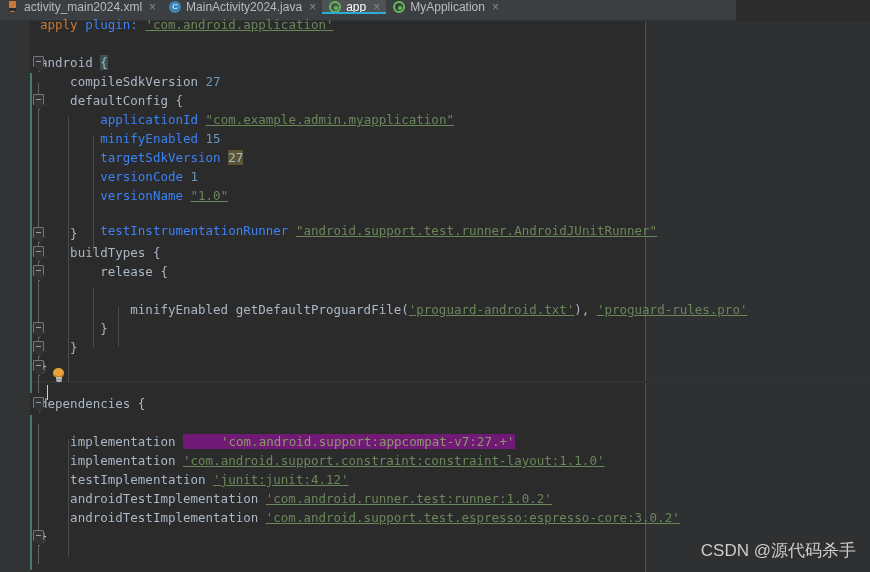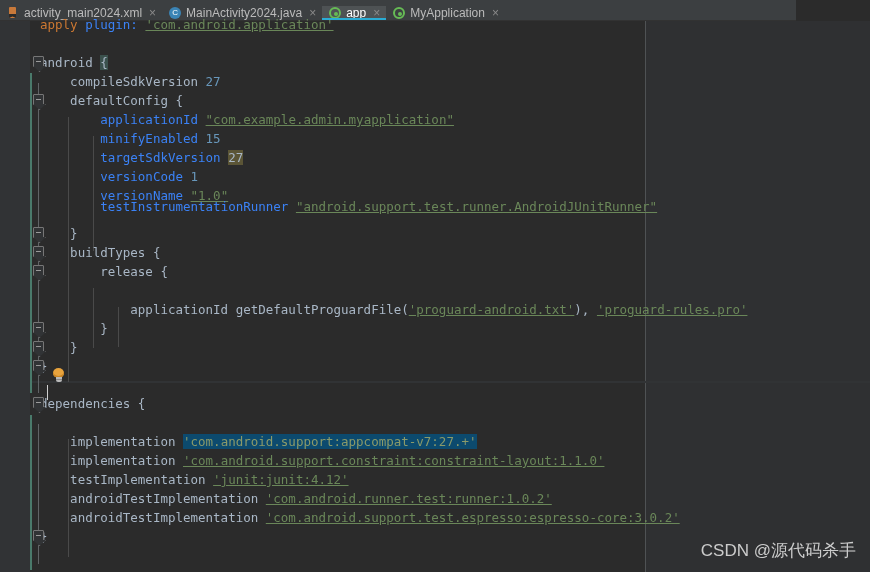--- a/index.html
+++ b/index.html
@@ -6,23 +6,23 @@
   body{
     width:870px;height:572px;
     background:#2b2b2b;
     font-family:"DejaVu Sans Mono","Liberation Mono",monospace;
     overflow:hidden;
     position:relative;
   }
 
   
   #tabbar{
-    position:absolute;left:0;top:0;width:796px;height:21px;
+    position:absolute;left:0;top:0;width:736px;height:21px;
     background:#3c3f41;
-    display:flex;align-items:flex-end;
+    display:flex;align-items:flex-start;
     font-family:"Liberation Sans","DejaVu Sans",sans-serif;
     border-bottom:1px solid #323232;
     box-sizing:border-box;
   }
   .tab{
     display:flex;align-items:center;
     padding:0 6px 0 7px;
     gap:5px;
     font-size:12px;
     color:#bbbbbb;
@@ -106,21 +106,21 @@
     color:#a9b7c6;
     letter-spacing:0px;
   }
   .kw{color:#cc7832;}
   .kw2{color:#3b82f6;margin-top:8px;}
   .str{color:#6a8759;text-decoration:underline;}
   .num{color:#6897bb;}
   .plain{color:#a9b7c6;}
   .brace-hl{background:#3b514d;color:#a9b7c6;}
   .sel{background:#5b5536;color:#a9b7c6;}
-  .sel-str{background:#0c4a6e;color:#8a9a6a;}
+  .sel-str{background:#701a75;color:#8a9a6a;padding-left:38px;}
 
   
   .fold{
     position:absolute;left:33px;width:11px;height:11px;
     box-sizing:border-box;
     border:1px solid #767676;
     background:#313335;
   }
   .fold.open{ border-radius:1px 1px 0 0; }
   .fold.open:after{
@@ -220,25 +220,25 @@
       <div class="line" style="top: -6px;"><span class="kw">apply</span><span class="plain"> </span><span class="kw2">plugin:</span><span class="plain"> </span><span class="str">'com.android.application'</span></div>
       <div class="line" style="top: 13px;"></div>
       <div class="line" style="top: 32px;"><span class="plain">android </span><span class="brace-hl">{</span></div>
       <div class="line" style="top: 51px;"><span class="plain">    compileSdkVersion </span><span class="num">27</span></div>
       <div class="line" style="top: 89px;"><span class="plain">        </span><span class="kw2">applicationId</span><span class="plain"> </span><span class="str">"com.example.admin.myapplication"</span></div>
       <div class="line" style="top: 70px;"><span class="plain">    defaultConfig {</span></div>
       <div class="line" style="top: 108px;"><span class="plain">        </span><span class="kw2">minifyEnabled</span><span class="plain"> </span><span class="num">15</span></div>
       <div class="line" style="top: 127px;"><span class="plain">        </span><span class="kw2">targetSdkVersion</span><span class="plain"> </span><span class="sel">27</span></div>
       <div class="line" style="top: 146px;"><span class="plain">        </span><span class="kw2">versionCode</span><span class="plain"> </span><span class="num">1</span></div>
       <div class="line" style="top: 165px;"><span class="plain">        </span><span class="kw2">versionName</span><span class="plain"> </span><span class="str">"1.0"</span></div>
-      <div class="line" style="top: 176px;"><span class="plain">        </span><span class="kw2">testInstrumentationRunner</span><span class="plain"> </span><span class="str">"android.support.test.runner.AndroidJUnitRunner"</span></div>
+      <div class="line" style="top: 200px;"><span class="plain">        </span><span class="kw2">testInstrumentationRunner</span><span class="plain"> </span><span class="str">"android.support.test.runner.AndroidJUnitRunner"</span></div>
       <div class="line" style="top: 203px;"><span class="plain">    }</span></div>
       <div class="line" style="top: 222px;"><span class="plain">    buildTypes {</span></div>
       <div class="line" style="top: 241px;"><span class="plain">        release {</span></div>
-      <div class="line" style="top: 279px;"><span class="plain">            applicationId getDefaultProguardFile(</span><span class="str">'proguard-android.txt'</span><span class="plain">), </span><span class="str">'proguard-rules.pro'</span></div>
+      <div class="line" style="top: 279px;"><span class="plain">            minifyEnabled getDefaultProguardFile(</span><span class="str">'proguard-android.txt'</span><span class="plain">), </span><span class="str">'proguard-rules.pro'</span></div>
       <div class="line" style="top: 298px;"><span class="plain">        }</span></div>
       <div class="line" style="top: 317px;"><span class="plain">    }</span></div>
       <div class="line" style="top: 336px;"><span class="plain">}</span></div>
       <div class="line" style="top: 373px;"><span class="plain">dependencies {</span></div>
       <div class="line" style="top: 411px;"><span class="plain">    implementation </span><span class="sel-str">'com.android.support:appcompat-v7:27.+'</span></div>
       <div class="line" style="top: 430px;"><span class="plain">    implementation </span><span class="str">'com.android.support.constraint:constraint-layout:1.1.0'</span></div>
       <div class="line" style="top: 449px; text-align: right;"><span class="plain">    testImplementation </span><span class="str">'junit:junit:4.12'</span></div>
       <div class="line" style="top: 468px;"><span class="plain">    androidTestImplementation </span><span class="str">'com.android.runner.test:runner:1.0.2'</span></div>
       <div class="line" style="top: 487px;"><span class="plain">    androidTestImplementation </span><span class="str">'com.android.support.test.espresso:espresso-core:3.0.2'</span></div>
       <div class="line" style="top: 506px;"><span class="plain">}</span></div>

